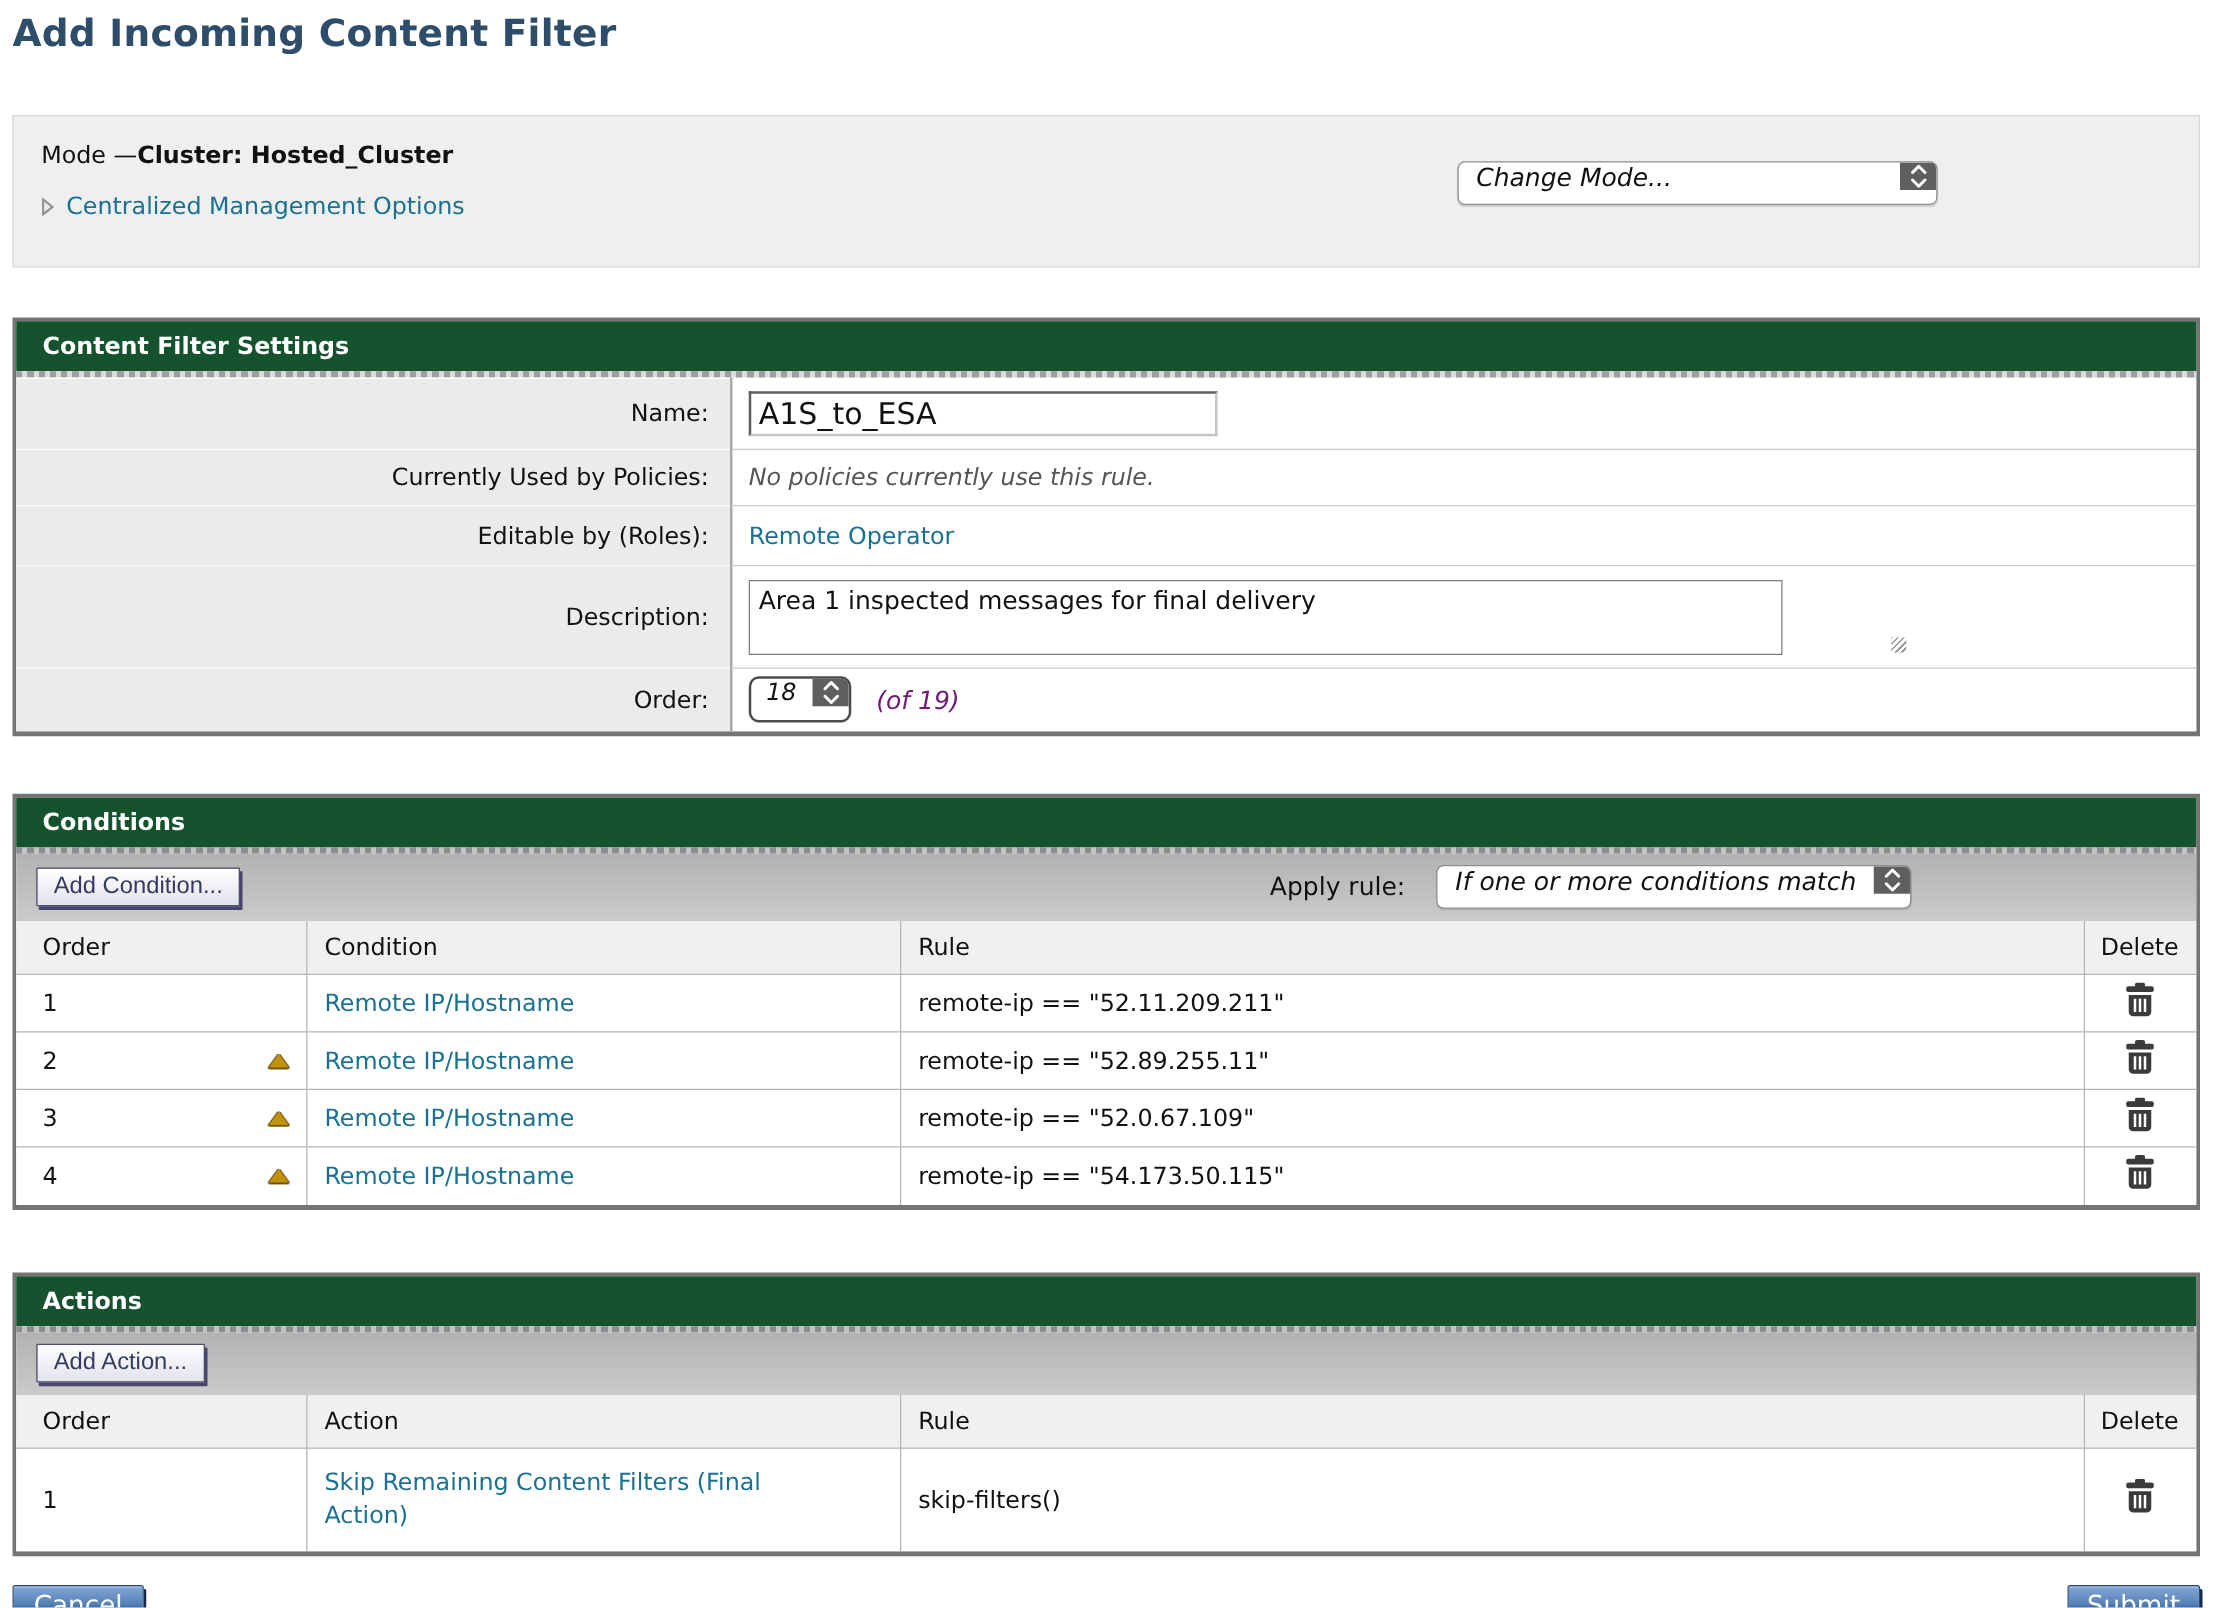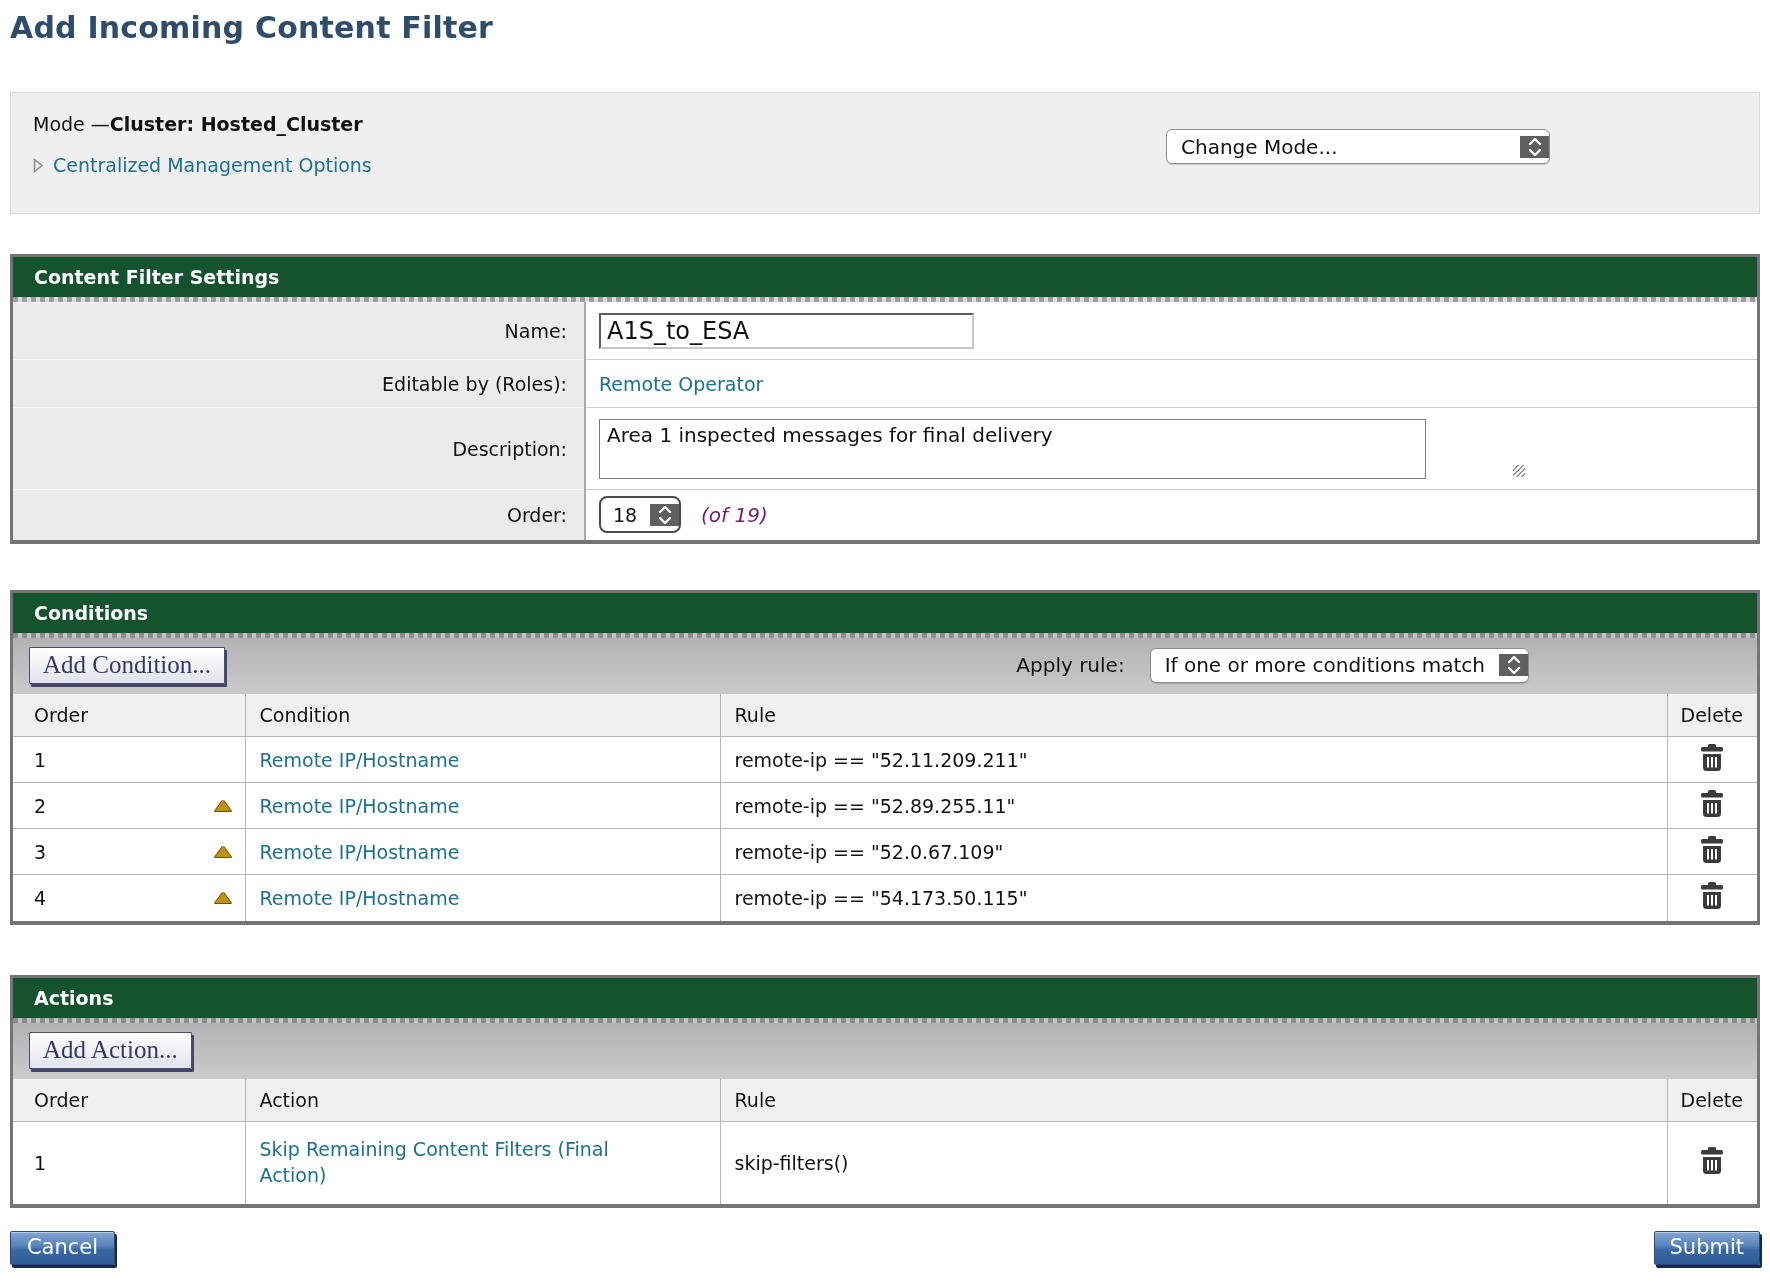--- a/index.html
+++ b/index.html
@@ -23,24 +23,25 @@
     background:#efefef; border:1px solid #d8d8d8; padding:20px 22px 0 22px;
   }
   .mode-line { font-size:19px; color:#111; }
   .mode-line b { font-weight:bold; }
   .mgmt-line { margin-top:19px; display:flex; align-items:center; gap:9px; }
   .expander-icon { display:inline-block; line-height:0; }
   a.teal-link, .teal-link { color:#1a7191; text-decoration:none; cursor:pointer; font-size:19px; }
 
   
   .mac-select {
-    display:inline-flex; align-items:center; background:#fff;
+    display:inline-flex; align-items:flex-start; background:#fff;
     border:1px solid #8e8e8e; border-radius:6px; overflow:hidden;
     height:35px; cursor:pointer;
     box-shadow:0 1px 1px rgba(0,0,0,.15);
+    font-style:italic;
   }
   .mac-select .val {
     display:flex; align-items:center; padding:0 14px;
     font-size:20px; white-space:nowrap; flex:1 1 auto;
   }
   .mac-select .stepper {
     width:29px; background:#5f5f5f; display:flex; align-items:center;
     justify-content:center; flex:0 0 auto;
   }
   .change-mode-select { position:absolute; top:36px; right:209px; width:384px; }
@@ -96,21 +97,21 @@
   }
   .order-line { display:flex; align-items:center; }
   .order-total { font-style:italic; color:#701a75; font-size:20px;margin-left:20px; }
 
   
   .toolbar {
     background:linear-gradient(#b2b2b2, #cbcbcb);
     padding:9px 16px 10px 16px; display:flex; align-items:center;
   }
   .ui-button {
-    font-family:Liberation Serif, serif; font-size:25px; color:#333b63; cursor:pointer;
+    font-family:Liberation Sans, sans-serif; font-size:19px; color:#333b63; cursor:pointer;
     background:linear-gradient(#ffffff, #e2e2ec);
     border:1px solid #4d4d70; border-radius:1px;
     box-shadow:2px 3px 0 #45456b; padding:3px 13px 4px 13px;
   }
   .apply-rule { margin-left:auto; display:flex; align-items:center; gap:25px; margin-right:212px; }
   .apply-rule-label { font-size:20px; color:#111; }
 
   
   .grid-table { width:100%; border-collapse:collapse; table-layout:fixed; font-size:19px; }
   .grid-table th {
@@ -184,20 +185,24 @@
   <div class="panel">
     <div class="panel-header">Content Filter Settings</div>
     <div class="bar-strip" style="background-color:#dcdcdc;"></div>
     <table class="settings-table">
       <tbody>
           <tr class="row-name">
         <td class="lbl">Name:</td>
         <td class="val">
           <input class="name-input" type="text" value="A1S_to_ESA" style="">
         </td>
+      </tr>
+      <tr class="row-policies">
+        <td class="lbl">Currently Used by Policies:</td>
+        <td class="val"><span class="italic-note">No policies currently use this rule.</span></td>
       </tr>
       <tr class="row-roles">
         <td class="lbl">Editable by (Roles):</td>
         <td class="val"><a class="teal-link">Remote Operator</a></td>
       </tr>
       <tr class="row-desc">
         <td class="lbl">Description:</td>
         <td class="val">
           <div class="desc-wrap">
             <textarea class="desc-textarea" style="">Area 1 inspected messages for final delivery</textarea>

